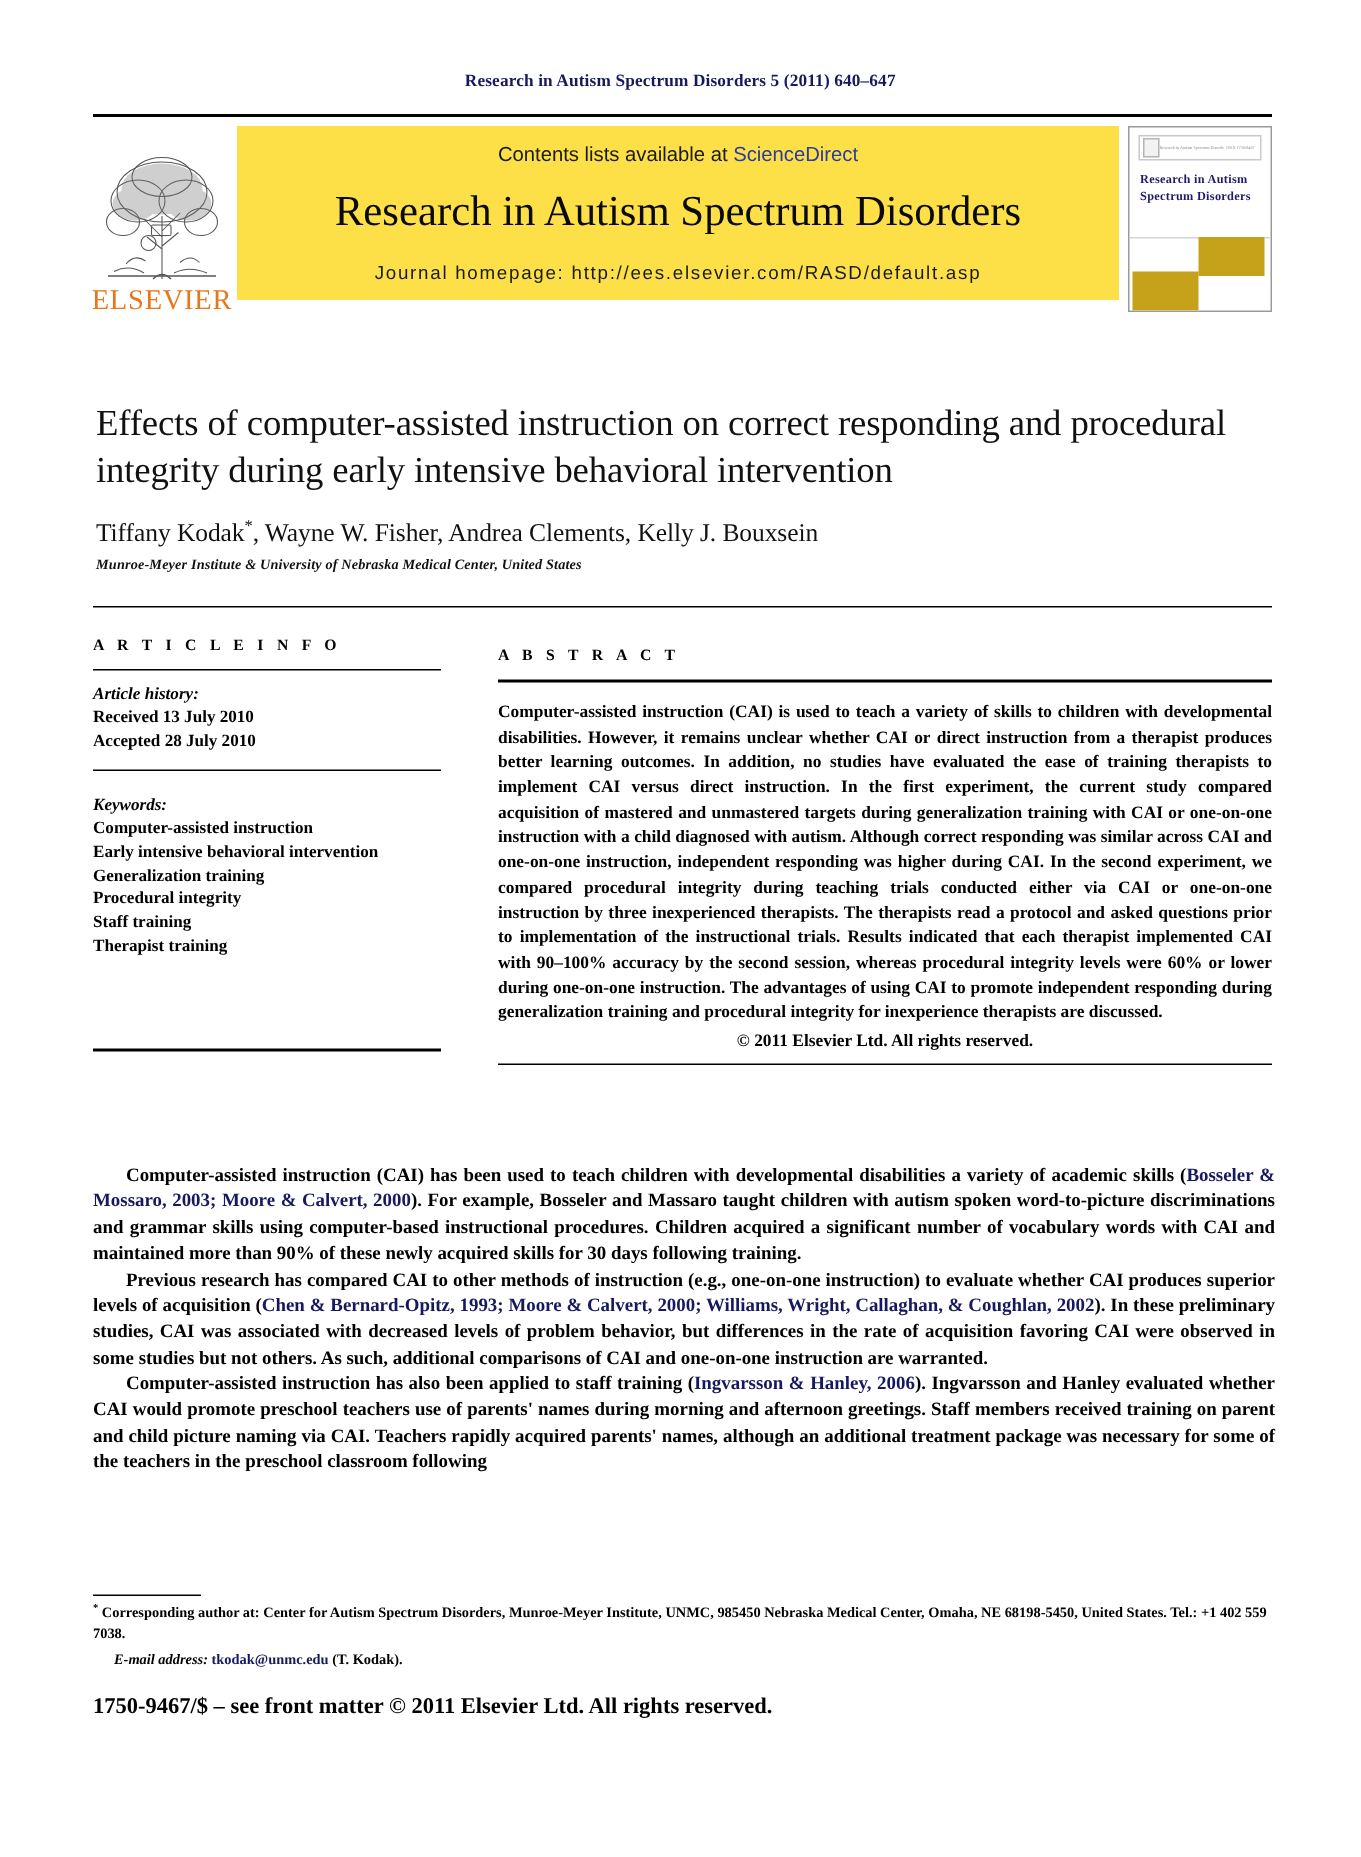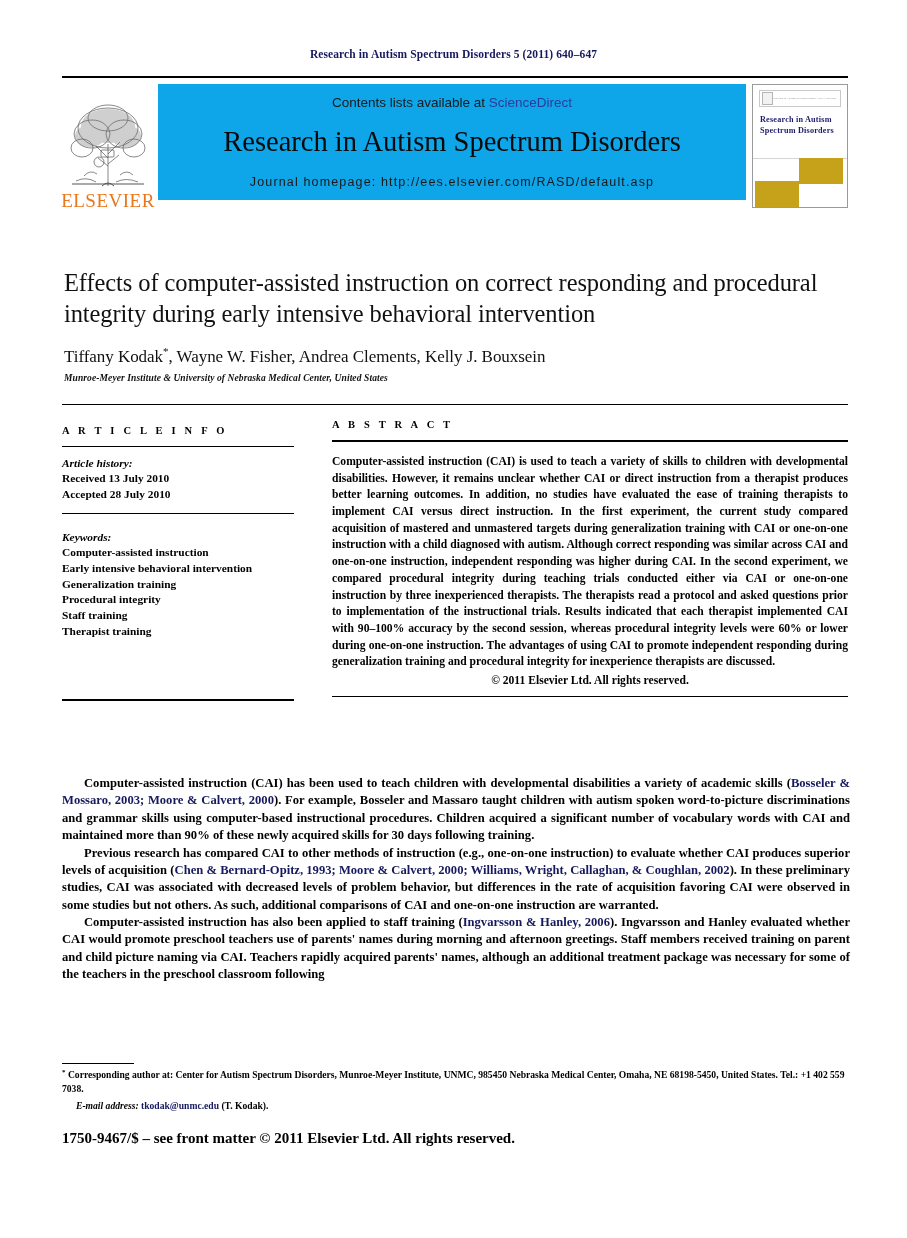--- a/index.html
+++ b/index.html
@@ -61,21 +61,21 @@
   .elsevier-word {
     font-family: "Liberation Serif", serif;
     font-size: 19px;
     letter-spacing: 0.5px;
     color: #e8761b;
     line-height: 1;
     margin-top: 1px;
   }
   .contents-box {
     flex: 1 1 auto;
-    background: #0ea5e9;
+    background: #fde047;
     margin-left: 4px;
     margin-right: 6px;
     display: flex;
     flex-direction: column;
     align-items: center;
     justify-content: space-between;
     padding: 11px 0 11px 0;
     height: 116px;
     box-sizing: border-box;
   }
@@ -203,21 +203,21 @@
     width: 786px;
     border-top: 1.6px solid #000;
   }
   .info-col {
     position: absolute;
     left: 62px; top: 425px;
     width: 232px;
   }
   .abs-col {
     position: absolute;
-    left: 332px; top: 419px;
+    left: 332px; top: 432px;
     width: 516px;
   }
   .section-kicker {
     font-family: "Liberation Serif", serif;
     font-weight: bold;
     font-size: 10.5px;
     letter-spacing: 3.2px;
     color: #000;
   }
   .rule-thin { border-top: 1.1px solid #000; margin-top: 10px; }

